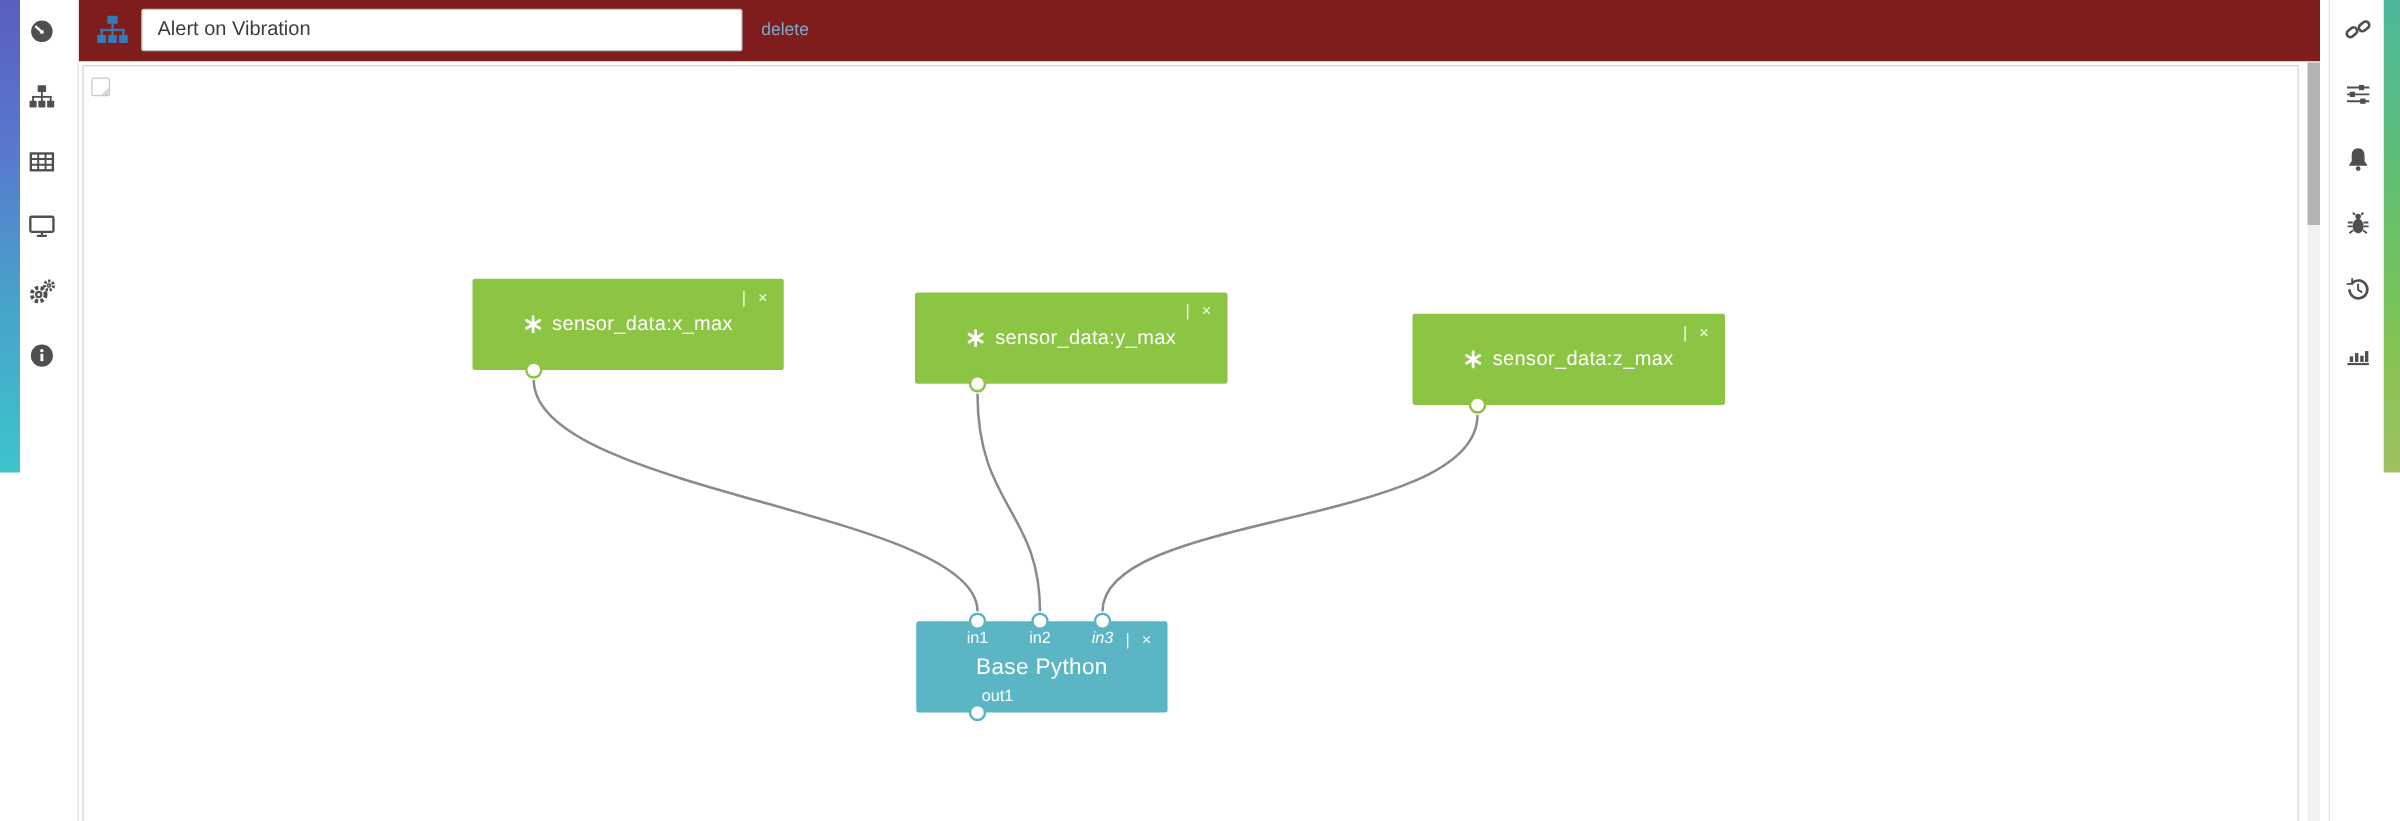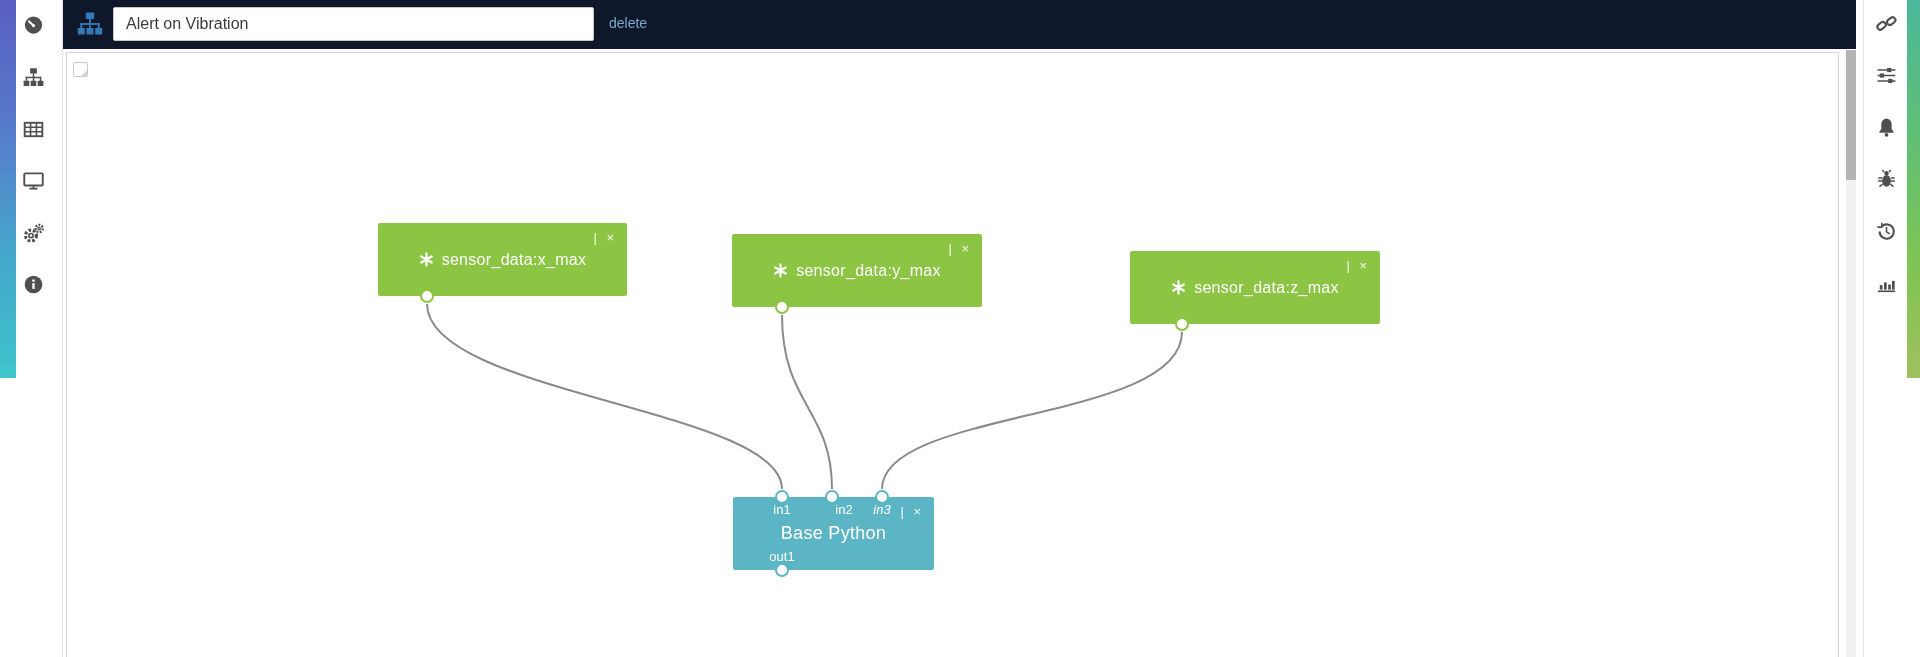--- a/index.html
+++ b/index.html
@@ -26,21 +26,21 @@
   .port{position:absolute;width:10px;height:10px;border-radius:50%;background:#fff;
         border:2px solid #999;cursor:crosshair;}
   .port-top{top:-7px;}
   .port-bottom{bottom:-7px;}
   .pl{position:absolute;width:36px;text-align:center;color:#fff;font-size:13px;}
   .pl-top{top:5px;}
   .pl-bottom{bottom:6px;}
   .ast{width:15px;height:15px;flex:0 0 auto;}
 
   
-  .topbar{position:absolute;left:63px;top:0;width:1793px;height:49px;background:#0f172a;z-index:4;}
+  .topbar{position:absolute;left:63px;top:0;width:1793px;height:49px;background:#7f1d1d;z-index:4;}
   .flow-icon-wrap{position:absolute;left:14px;top:11px;width:26px;height:26px;color:#337ab7;}
   .flow-name-input{position:absolute;left:50px;top:7px;width:455px;height:32px;
         border:1px solid #c6c6c6;border-radius:2px;background:#fff;color:#3b3b3b;
         font-size:16px;padding:0 12px;outline:none;font-family:"Liberation Sans",sans-serif;}
   .delete-link{position:absolute;left:546px;top:15px;font-size:14px;color:#7da9cc;
         cursor:pointer;text-decoration:none;}
 
   
   .vscroll-track{position:absolute;left:1846px;top:50px;width:10px;height:607px;background:#f1f1f1;z-index:4;}
   .vscroll-thumb{position:absolute;left:0;top:0;width:10px;height:130px;background:#b4b4b4;cursor:pointer;}
@@ -114,25 +114,25 @@
         <span>sensor_data:z_max</span>
       </div>
       <div class="port port-bottom" style="left: 45px; border-color: rgb(140, 197, 67);"></div>
     </div>
 
     <div class="node processor" style="left: 733px; top: 497px; width: 201px; height: 73px; background: rgb(92, 181, 196);">
       <div class="port port-top" style="left: 42px; border-color: rgb(92, 181, 196);"></div>
       <div class="port port-top" style="left: 92px; border-color: rgb(92, 181, 196);"></div>
       <div class="port port-top" style="left: 142px; border-color: rgb(92, 181, 196);"></div>
       <span class="pl pl-top" style="left: 31px;">in1</span>
-      <span class="pl pl-top" style="left: 93px;">in2</span>
+      <span class="pl pl-top" style="left: 81px;">in2</span>
       <span class="pl pl-top" style="left: 131px; font-style: italic;">in3</span>
       <span class="node-close">| ×</span>
       <div class="node-title">Base Python</div>
-      <span class="pl pl-bottom" style="left: 31px;">out1</span>
+      <span class="pl pl-bottom" style="left: 47px;">out1</span>
       <div class="port port-bottom" style="left: 42px; border-color: rgb(92, 181, 196);"></div>
     </div>
   </div>
 
   <div class="topbar">
     <div class="flow-icon-wrap">
       <svg viewBox="0 0 20 20" fill="currentColor">
           <rect x="6.8" y="1.2" width="6.4" height="5" rx="0.5"></rect>
           <rect x="9.3" y="6" width="1.4" height="4"></rect>
           <rect x="2.6" y="9.3" width="14.8" height="1.4"></rect>

